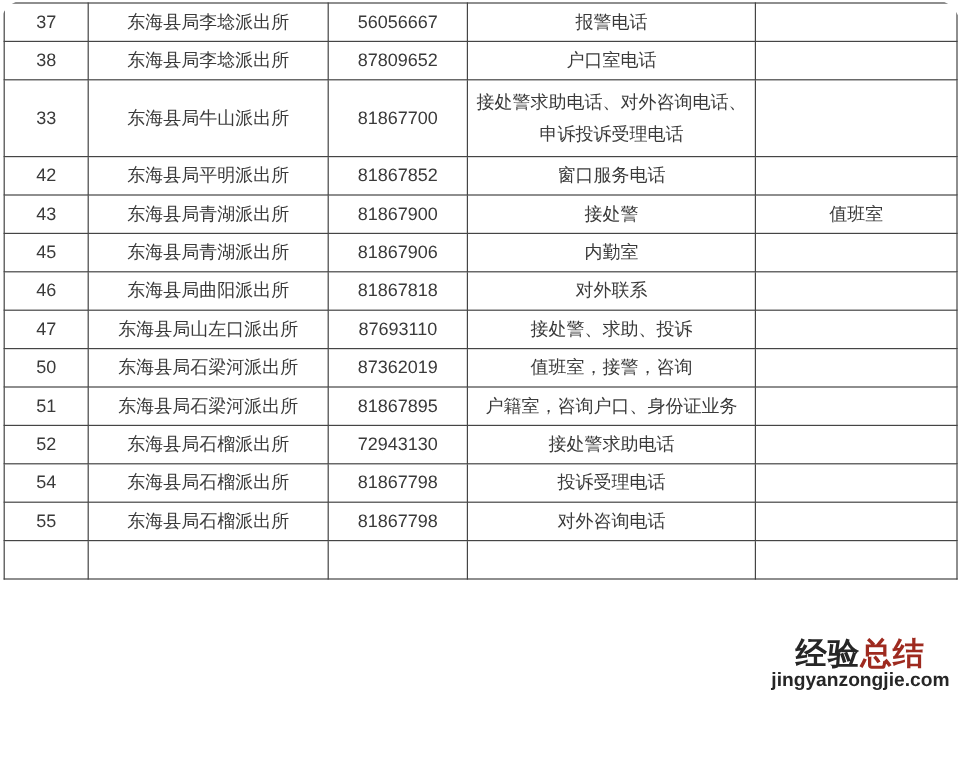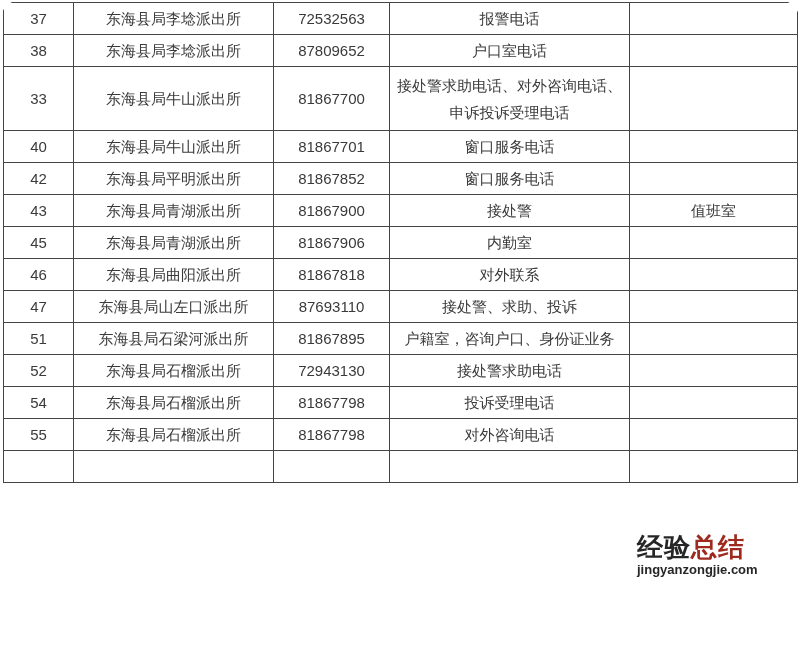--- a/index.html
+++ b/index.html
@@ -40,33 +40,34 @@
   .col-seq{width:70px;}
   .col-station{width:200px;}
   .col-phone{width:116px;}
   .col-purpose{width:240px;}
   .col-note{width:168px;}
   .watermark{
     position:absolute;
     right:3px;
     bottom:6px;
     width:160px;
+    text-align:center;
     font-weight:bold;
     background:transparent;
     line-height:1.1;
   }
   .watermark .brand{
     font-size:26px;
     letter-spacing:1px;
     color:var(--wm-dark);
     white-space:nowrap;
   }
   .watermark .brand .red{color:var(--wm-red);}
   .watermark .site{
-    font-size:13px;
+    font-size:16px;
     color:var(--wm-dark);
     letter-spacing:0px;
     margin-top:1px;
     white-space:nowrap;
   }
 </style>
 </head>
 <body>
 
 <div class="page">
@@ -76,43 +77,36 @@
       <col class="col-seq">
       <col class="col-station">
       <col class="col-phone">
       <col class="col-purpose">
       <col class="col-note">
     </colgroup>
     <tbody>
         <tr>
     <td>37</td>
     <td>东海县局李埝派出所</td>
-    <td>72532563</td>
+    <td>56056667</td>
     <td>报警电话</td>
     <td></td>
   </tr>
         <tr>
     <td>38</td>
     <td>东海县局李埝派出所</td>
     <td>87809652</td>
     <td>户口室电话</td>
     <td></td>
   </tr>
         <tr class="tall">
     <td>33</td>
     <td>东海县局牛山派出所</td>
     <td>81867700</td>
     <td>接处警求助电话、对外咨询电话、申诉投诉受理电话</td>
-    <td></td>
-  </tr>
-        <tr>
-    <td>40</td>
-    <td>东海县局牛山派出所</td>
-    <td>81867701</td>
-    <td>窗口服务电话</td>
     <td></td>
   </tr>
         <tr>
     <td>42</td>
     <td>东海县局平明派出所</td>
     <td>81867852</td>
     <td>窗口服务电话</td>
     <td></td>
   </tr>
         <tr>
@@ -134,20 +128,27 @@
     <td>东海县局曲阳派出所</td>
     <td>81867818</td>
     <td>对外联系</td>
     <td></td>
   </tr>
         <tr>
     <td>47</td>
     <td>东海县局山左口派出所</td>
     <td>87693110</td>
     <td>接处警、求助、投诉</td>
+    <td></td>
+  </tr>
+        <tr>
+    <td>50</td>
+    <td>东海县局石梁河派出所</td>
+    <td>87362019</td>
+    <td>值班室，接警，咨询</td>
     <td></td>
   </tr>
         <tr>
     <td>51</td>
     <td>东海县局石梁河派出所</td>
     <td>81867895</td>
     <td>户籍室，咨询户口、身份证业务</td>
     <td></td>
   </tr>
         <tr>

